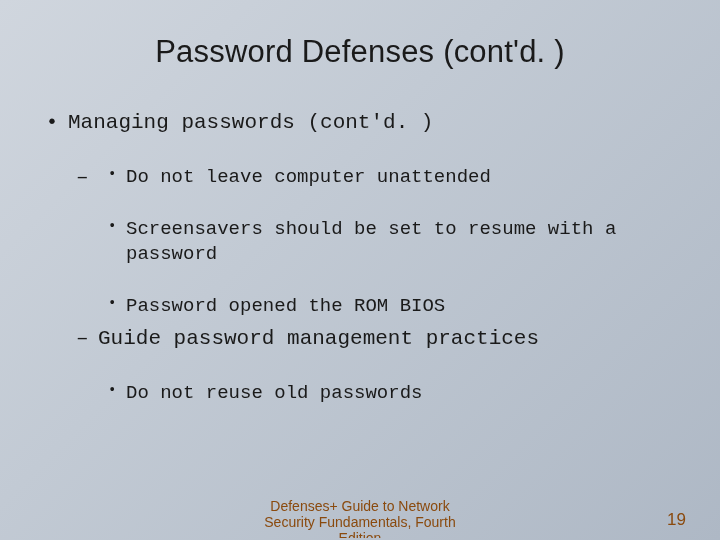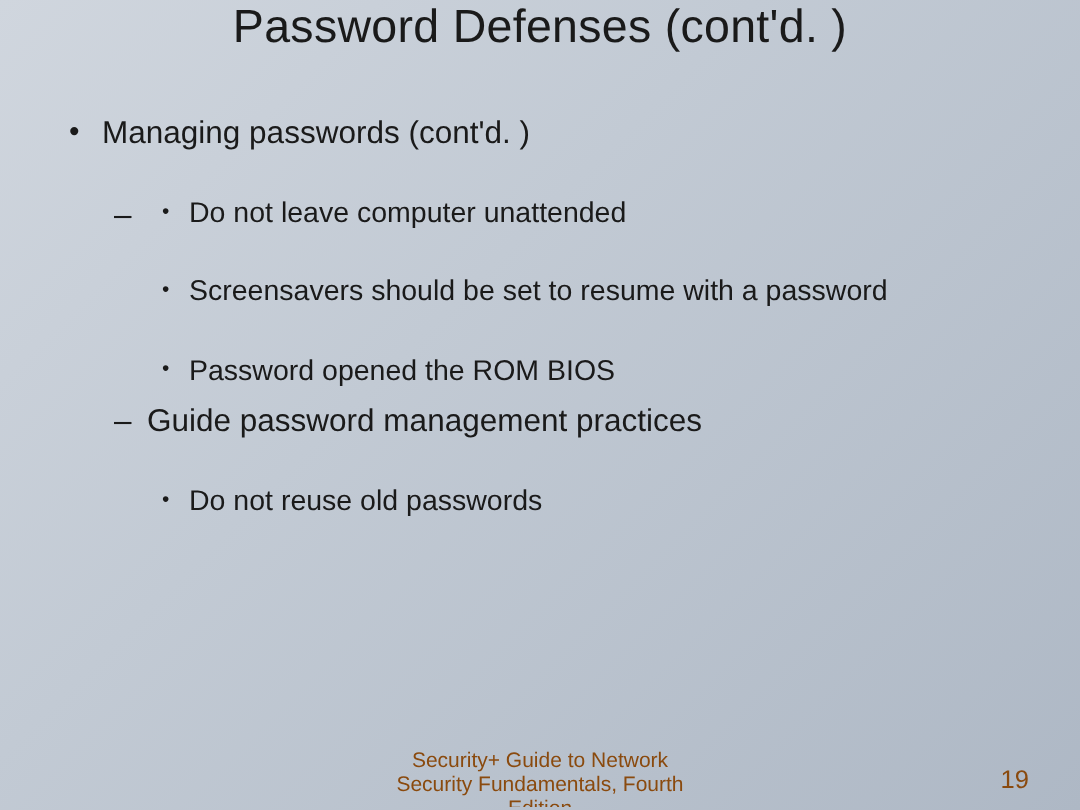--- a/index.html
+++ b/index.html
@@ -14,28 +14,30 @@
     width: 720px;
     height: 540px;
     background: linear-gradient(135deg, #d0d6de 0%, #c2cad4 40%, #aeb8c5 100%);
     position: relative;
     box-sizing: border-box;
   }
   .title {
     text-align: center;
     font-size: 31px;
     color: #1a1a1a;
+    padding-top: 34px;
     padding-bottom: 10px;
     letter-spacing: 0.2px;
   }
   .content {
     padding: 30px 21px 0 40px;
     font-size: 21px;
     color: #1a1a1a;
     line-height: 1.28;
+    font-family: Liberation Mono, monospace;
   }
   ul {
     margin: 0;
     padding: 0;
     list-style: none;
   }
   .lvl1 > li {
     position: relative;
     padding-left: 28px;
     margin-bottom: 6px;
@@ -126,18 +128,18 @@
             <ul class="lvl3">
               <li><span>Do not reuse old passwords</span></li>
             </ul>
           </li>
         </ul>
       </li>
     </ul>
   </div>
 
   <div class="footer-center">
-    <span>Security+ Guide to Network</span><br>
+    <span>Defenses+ Guide to Network</span><br>
     <span>Security Fundamentals, Fourth</span><br>
     <span class="line3">Edition</span>
   </div>
   <div class="footer-right">19</div>
 </div>
 
 </body></html>

